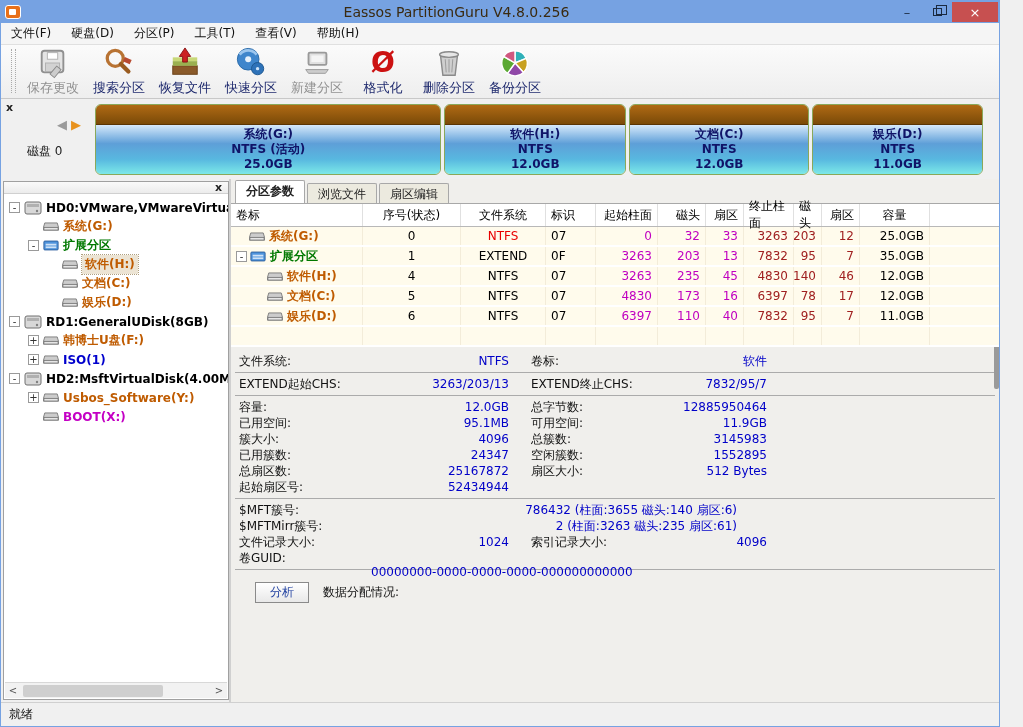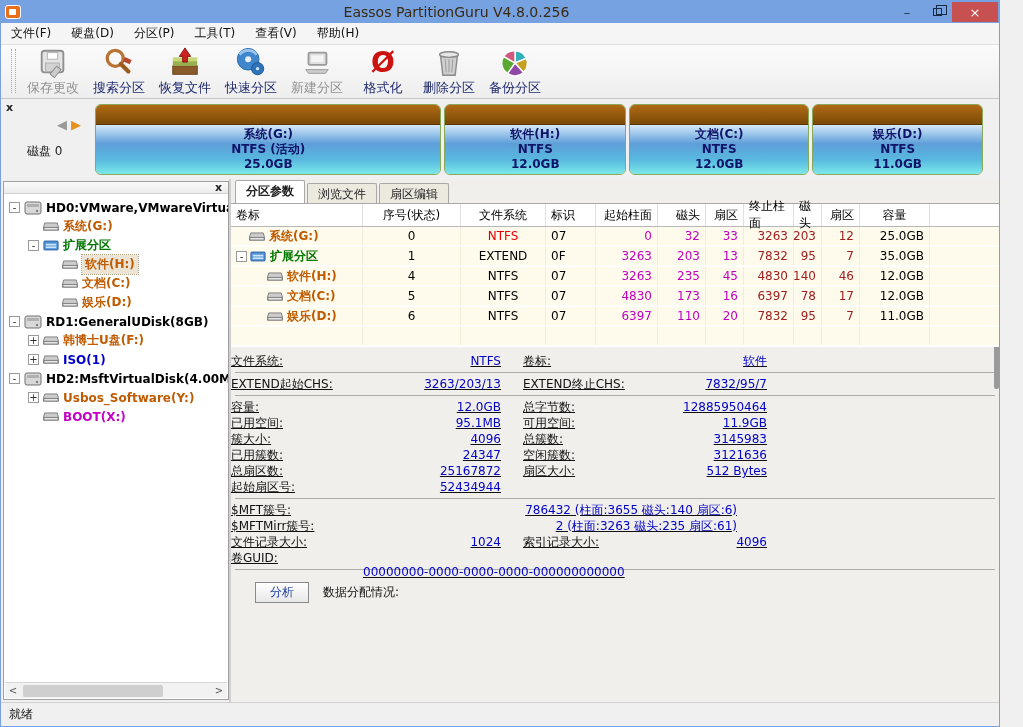--- a/index.html
+++ b/index.html
@@ -103,21 +103,21 @@
   .num-r { color:var(--num-darkred); }
   .fs-red { color:var(--fs-red); }
   .rind1 { padding-left:18px !important; }
   .rind2 { padding-left:36px !important; }
   .row-exp { width:11px; height:11px; border:1px solid #9a9a9a; background:#fff; font-size:10px; line-height:9px; text-align:center; color:#333; margin-right:3px; flex:0 0 auto; }
   .row-ic { margin-right:4px; display:flex; flex:0 0 auto; }
 
   
   .details { flex:1; background:#f0efec; padding:6px 0 0 0; overflow:hidden; position:relative; }
   .dsep { height:1px; background:#ababab; margin:3px 4px; }
-  .drow { display:flex; height:16px; align-items:center; width:536px; color:#111;text-decoration:underline; }
+  .drow { display:flex; height:16px; align-items:center; width:536px; padding-left:8px; color:#111; }
   .dl1 { width:128px; }
   .dv1 { width:142px; text-align:right; color:var(--value-blue); }
   .dl2 { width:128px; padding-left:22px; }
   .dv2 { flex:1; text-align:right; color:var(--value-blue); }
   .dv1.wide { width:auto; flex:1; padding-right:30px; }
   .dv1.wide.left { text-align:left; padding-left:4px;margin-top:28px; }
   .analyze-row { display:flex; align-items:center; margin:12px 0 0 24px; }
   .analyze-btn { width:54px; height:21px; background:linear-gradient(#ffffff,#e8e8e8); border:1px solid #8a8a8a; color:#2040a0; font-size:12px; display:flex; align-items:center; justify-content:center; }
   .analyze-cap { margin-left:14px; color:#111; }
   .right-thumb { position:absolute; right:0px; top:-20px; width:5px; height:62px; background:#9a9a9a; border-radius:2px; }
@@ -573,21 +573,21 @@
                   <rect x="1" y="7" width="16" height="3" fill="#e6e6e6" stroke="#777777"></rect>
                 </svg>
               </span>
             <span class="nm c-orange">娱乐(D:)</span>
           </div>
           <div class="tc co-idx">6</div>
           <div class="tc co-fs">NTFS</div>
           <div class="tc co-id">07</div>
           <div class="tc co-n1 num-m">6397</div>
           <div class="tc co-n2 num-m">110</div>
-          <div class="tc co-n3 num-m">20</div>
+          <div class="tc co-n3 num-m">40</div>
           <div class="tc co-n4 num-r">7832</div>
           <div class="tc co-n5 num-r">95</div>
           <div class="tc co-n6 num-r">7</div>
           <div class="tc co-cap">11.0GB</div>
           <div class="tc co-fill"></div>
         </div>
 
         <div class="trow">
           <div class="tc co-name"></div>
             <div class="tc co-idx"></div>
@@ -638,21 +638,21 @@
         <div class="drow">
             <span class="dl1">簇大小:</span>
             <span class="dv1">4096</span>
             <span class="dl2">总簇数:</span>
             <span class="dv2">3145983</span>
           </div>
         <div class="drow">
             <span class="dl1">已用簇数:</span>
             <span class="dv1">24347</span>
             <span class="dl2">空闲簇数:</span>
-            <span class="dv2">3121636</span>
+            <span class="dv2">1552895</span>
           </div>
         <div class="drow">
             <span class="dl1">总扇区数:</span>
             <span class="dv1">25167872</span>
             <span class="dl2">扇区大小:</span>
             <span class="dv2">512 Bytes</span>
           </div>
         <div class="drow">
             <span class="dl1">起始扇区号:</span>
             <span class="dv1">52434944</span>

